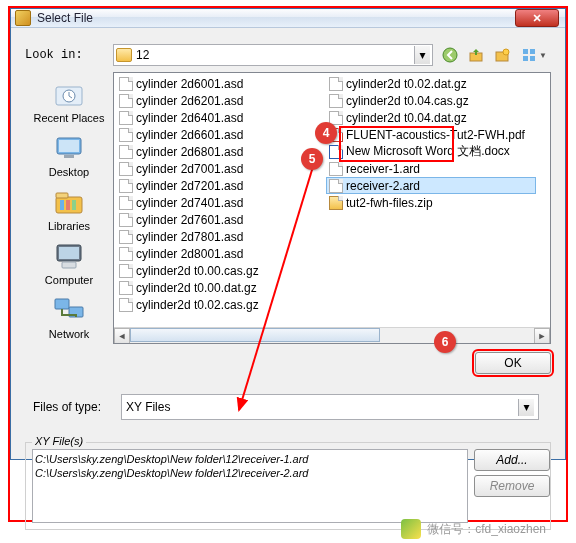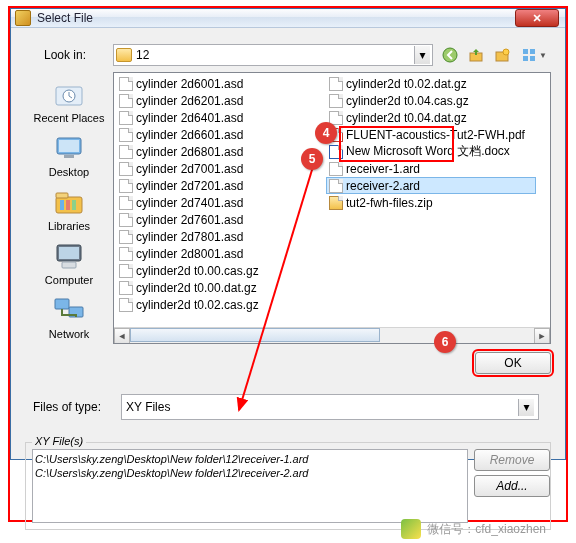--- a/index.html
+++ b/index.html
@@ -5,21 +5,21 @@
 * { box-sizing: border-box; margin: 0; padding: 0; font-family: "Segoe UI", Tahoma, sans-serif; font-size: 12px; }
 body { background: #fff; width: 576px; height: 543px; position: relative; }
 .outer-border { position: absolute; top: 6px; left: 8px; width: 560px; height: 516px; border: 2px solid #ff0000; }
 .dialog { position: absolute; top: 8px; left: 10px; width: 556px; height: 452px; border: 1px solid #3b6ea5; background: #f0f0f0; display: flex; flex-direction: column; }
 .titlebar { height: 28px; background: linear-gradient(to bottom, #fdfdfe 0%, #e8eef7 45%, #d6e2f0 46%, #e8f0fa 100%); border-bottom: 1px solid #b8c8dc; display: flex; align-items: center; padding: 0 4px; }
 .titlebar-icon { width: 16px; height: 16px; margin-right: 6px; background: linear-gradient(135deg,#f0d060,#d09020); border:1px solid #a07010; border-radius:2px; }
 .titlebar-title { flex: 1; color: #223; }
 .titlebar-close { width: 44px; height: 18px; background: linear-gradient(to bottom,#f08080,#c03020); border:1px solid #8a2015; border-radius: 3px; display:flex; align-items:center; justify-content:center; color:#fff; font-weight:bold; font-size:11px; cursor:pointer; margin-right:2px; }
 .body-area { flex:1; padding: 16px 14px 10px 14px; display:flex; flex-direction:column; position:relative; }
 .lookin-row { display:flex; align-items:center; margin-bottom:6px; }
-.lookin-row .label { width:88px; text-align:center; padding-right:8px; }
+.lookin-row .label { width:88px; text-align:left; padding-right:8px;font-family:Liberation Mono, monospace; }
 .lookin-combo { flex:1; height:22px; background:#fff; border:1px solid #abadb3; display:flex; align-items:center; padding:0 2px; margin-right:6px; }
 .folder-icon { width:16px; height:14px; background:linear-gradient(#ffe9a8,#f3c14b); border:1px solid #c6952c; border-radius:2px; margin-right:4px; }
 .lookin-combo .dropdown-btn { width:16px; height:18px; border-left:1px solid #abadb3; display:flex; align-items:center; justify-content:center; background:linear-gradient(#f7f7f7,#e1e1e1); }
 .toolbar-icons { display:flex; gap:4px; }
 .tb-btn { width:22px; height:22px; display:flex; align-items:center; justify-content:center; border-radius:3px; }
 .views-btn { width:34px; display:flex; align-items:center; justify-content:center; gap:2px; }
 .main-row { display:flex; flex:1; min-height:270px; }
 .places { width:88px; display:flex; flex-direction:column; align-items:center; padding-top:2px; gap:0; }
 .place { width:84px; display:flex; flex-direction:column; align-items:center; padding:4px 0 4px 0; }
 .place-icon { width:36px; height:32px; margin-bottom:2px; display:flex; align-items:center; justify-content:center; }
@@ -282,22 +282,22 @@
       </div>
 
       <div class="xy-group">
         <div class="xy-legend">XY File(s)</div>
         <div class="xy-inner">
           <div class="xy-list" id="xylist">
               <div>C:\Users\sky.zeng\Desktop\New folder\12\receiver-1.ard</div>
               <div>C:\Users\sky.zeng\Desktop\New folder\12\receiver-2.ard</div>
             </div>
           <div class="xy-btns">
+            <div class="btn">Add...</div>
             <div class="btn disabled">Remove</div>
-            <div class="btn">Add...</div>
           </div>
         </div>
       </div>
     </div>
 
     <div class="hl-box1" style="top:98px; left:328px; width:115px; height:36px;"></div>
 
     <div class="bubble" style="top:94px; left:304px;">4</div>
     <div class="bubble" style="top:120px; left:290px;">5</div>
     <div class="bubble" style="top:303px; left:423px;">6</div>

